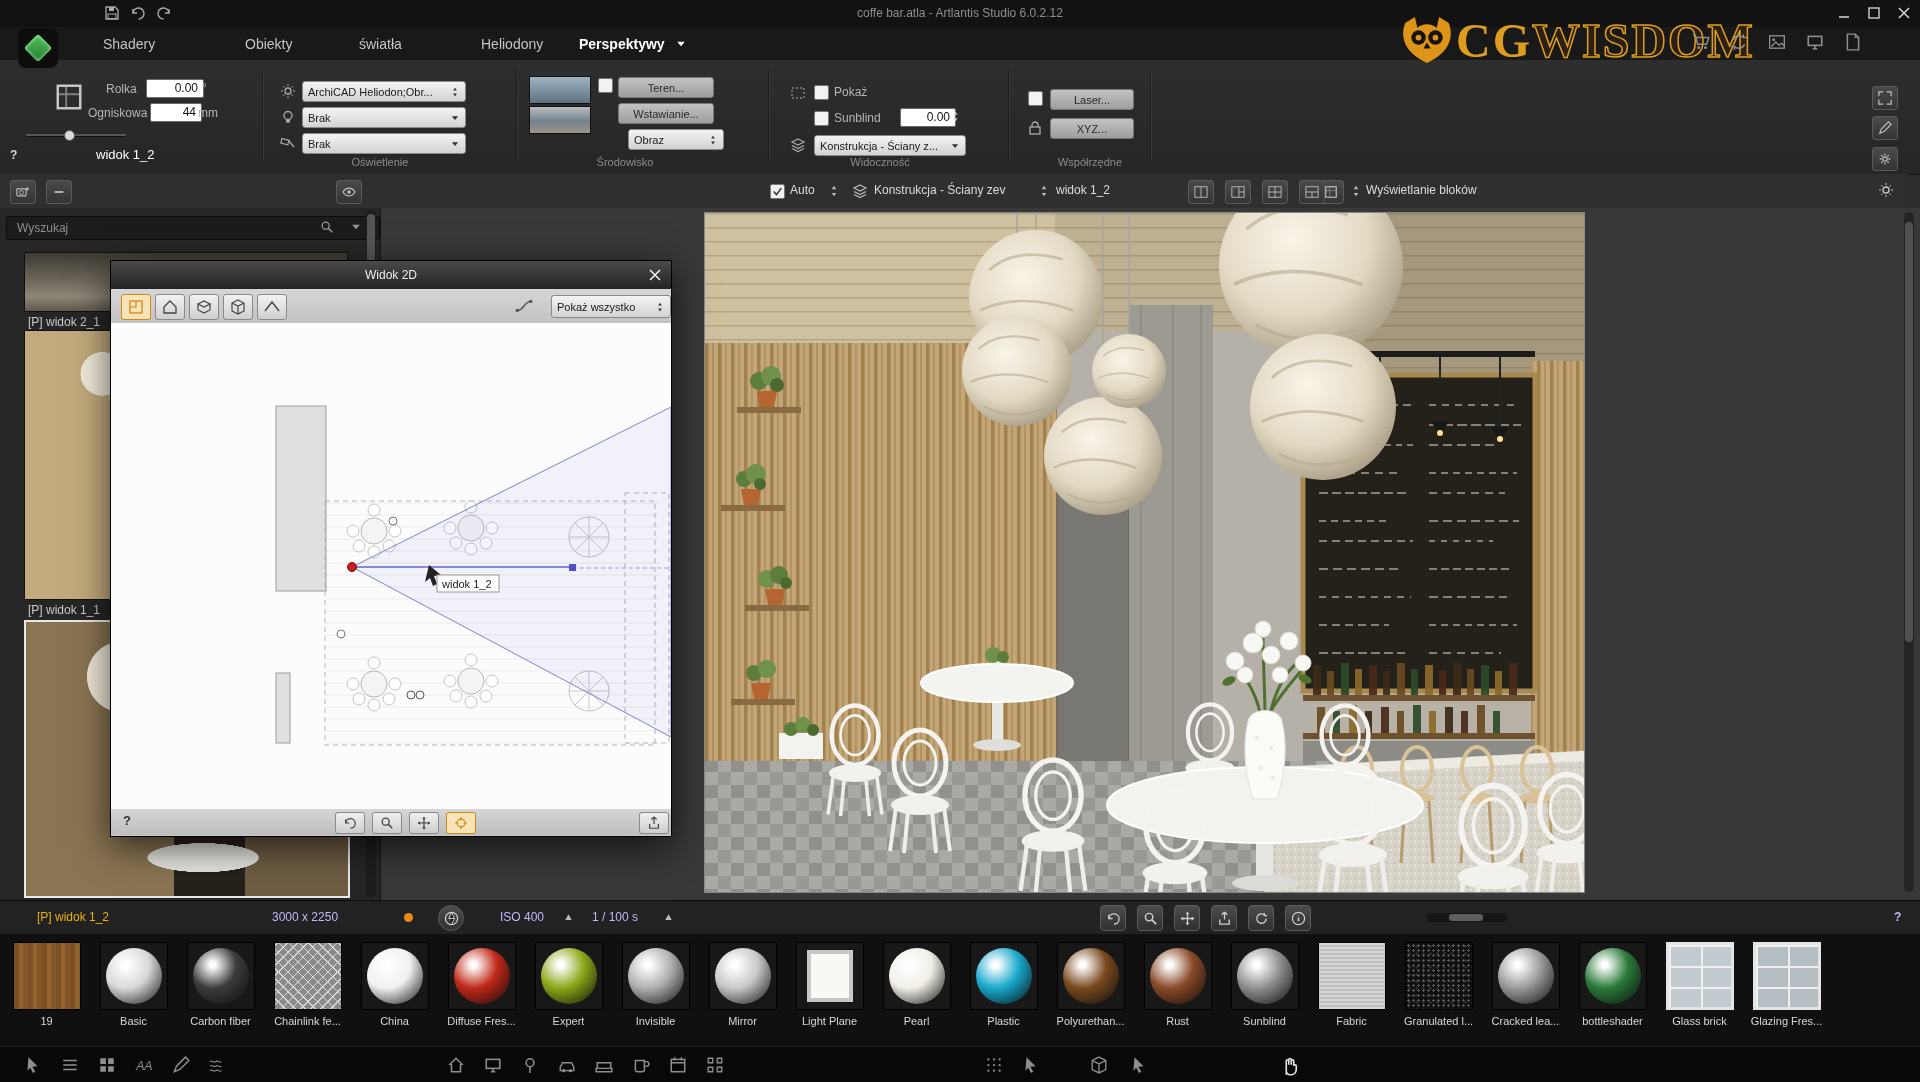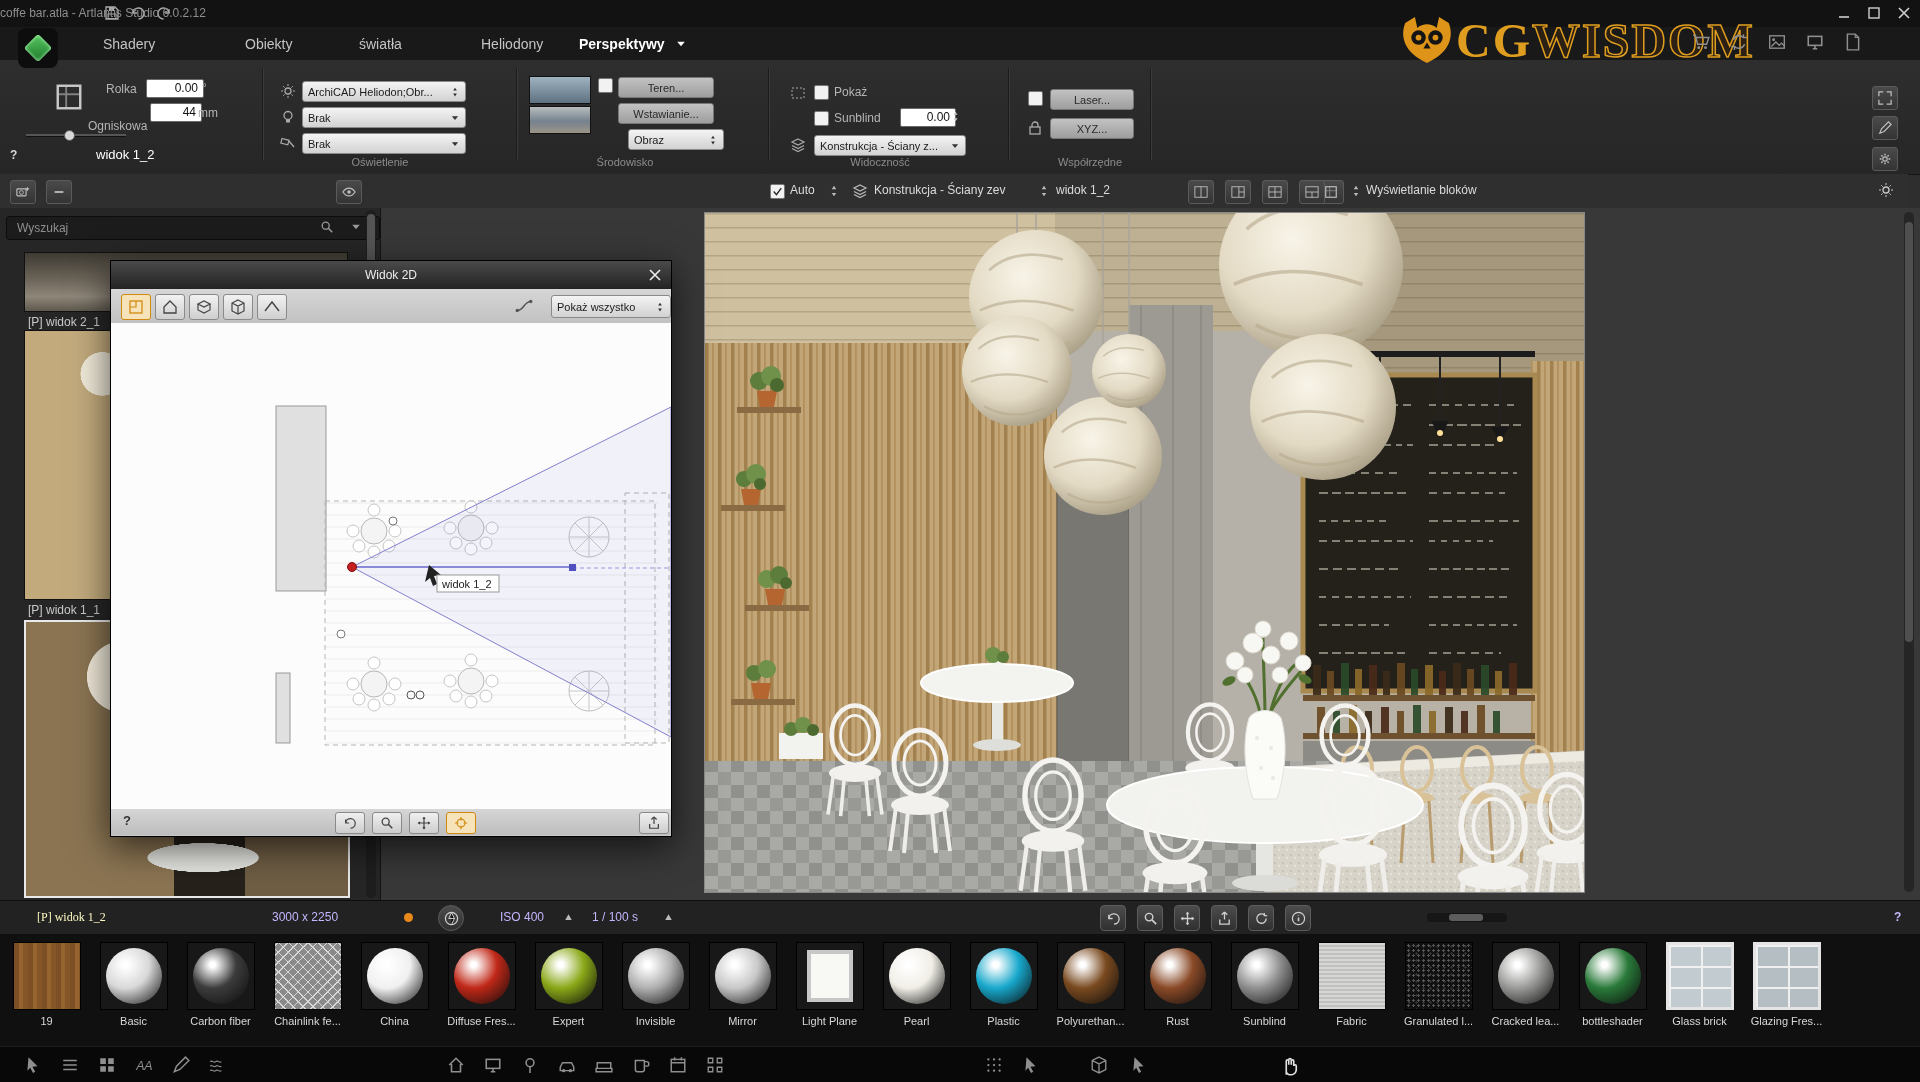--- a/index.html
+++ b/index.html
@@ -4,21 +4,21 @@
 <style>
   html,body{margin:0;padding:0;background:#000;}
   #app{position:relative;width:1920px;height:1082px;overflow:hidden;background:#2e2e2e;
        font-family:"Liberation Sans",sans-serif;-webkit-font-smoothing:antialiased;color:#ccc;}
   .r{position:absolute;}
   .ic{display:inline-flex;width:16px;height:16px;color:#aaa;flex:none;}
   .ic svg{width:100%;height:100%;display:block;}
 
   
   .titlebar{position:absolute;left:0;top:0;width:1920px;height:27px;background:#121212;border-bottom:1px solid #000;}
-  .tb-title{position:absolute;left:0;top:6px;width:100%;font-size:12px;color:#8f8f8f;}
+  .tb-title{position:absolute;left:0;top:6px;width:100%;text-align:center;font-size:12px;color:#8f8f8f;}
   .tb-tools{position:absolute;left:104px;top:5px;display:flex;gap:10px;}
   .tb-ctrls{position:absolute;right:8px;top:5px;display:flex;gap:14px;}
   .tb-ctrls .ic{color:#cfcfcf;}
   .menubar{position:absolute;left:0;top:27px;width:1920px;height:33px;background:#191919;border-bottom:1px solid #0a0a0a;}
   .app-logo{position:absolute;left:18px;top:1px;width:40px;height:40px;border-radius:8px;background:#0d0d0d;
             display:flex;align-items:center;justify-content:center;z-index:3;}
   .gem{width:20px;height:20px;background:linear-gradient(135deg,#57c75f,#1d7a2c);transform:rotate(45deg);border-radius:3px;
        box-shadow:inset 0 0 4px #bdfcbf;}
   .menu-item{position:absolute;top:0;height:33px;display:flex;align-items:center;color:#c4c4c4;font-size:14px;}
   .menu-item.active{color:#fff;font-weight:bold;}
@@ -260,21 +260,21 @@
 
     <i class="ic r" style="left:54px;top:22px;width:30px;height:30px;color:#c8c8c8;">
         <svg viewBox="0 0 16 16">
           <rect x="2" y="2" width="12" height="12" fill="none" stroke="currentColor" stroke-width="1.3"></rect>
           <path d="M2 6.5h12M6.5 2v12" stroke="currentColor" opacity=".55"></path>
         </svg>
       </i>
     <span class="lbl r" style="left:106px;top:22px;">Rolka</span>
     <span class="field" style="left:146px;top:19px;width:46px;">0.00</span>
     <span class="lbl r" style="left:202px;top:21px;">°</span>
-    <span class="lbl r" style="left:88px;top:46px;margin-top:13px;">Ogniskowa</span>
+    <span class="lbl r" style="left:88px;top:46px;">Ogniskowa</span>
     <span class="field" style="left:150px;top:43px;width:40px;">44</span>
     <span class="lbl r" style="left:198px;top:46px;">mm</span>
     <div class="slider" style="left:26px;top:69px;width:100px;">
       <div class="groove"></div>
         <div class="knob" style="left:38px;"></div>
     </div>
     <span class="lbl r" style="left:10px;top:88px;font-weight:bold;color:#d5d5d5;">?</span>
     <span class="r" style="left:96px;top:87px;font-size:13px;color:#fff;">widok 1_2</span>
 
     <i class="ic r" style="left:280px;top:23px;">
@@ -799,21 +799,21 @@
       <use href="#s-lamp" transform="translate(606,53) scale(1.84)"></use>
       <use href="#s-lamp" transform="translate(618,194) scale(1.46)"></use>
       <use href="#s-lamp" transform="translate(424,158) scale(0.74)"></use>
     </svg>
   </div>
   <div class="right-vscroll">
       <div class="vthumb"></div>
     </div>
 
   <div class="statusbar">
-    <span class="sb-text" style="left:37px;color:#fef9c3;font-family:Liberation Serif, serif;">[P] widok 1_2</span>
+    <span class="sb-text" style="left:37px;color:#eab308;">[P] widok 1_2</span>
     <span class="sb-text" style="left:272px;">3000 x 2250</span>
     <span class="dot" style="left:404px;top:12px;"></span>
     <div class="cbtn" style="left:438px;top:4px;">
         <i class="ic">
           <svg viewBox="0 0 16 16">
             <circle cx="8" cy="8" r="6.5" fill="none" stroke="currentColor" stroke-width="1.3"></circle>
             <path d="M8 1.5L11 8l-3 6.5M5 8l3-6.5M5 8h6.5" stroke="currentColor" stroke-width="1"></path>
           </svg>
         </i>
       </div>

